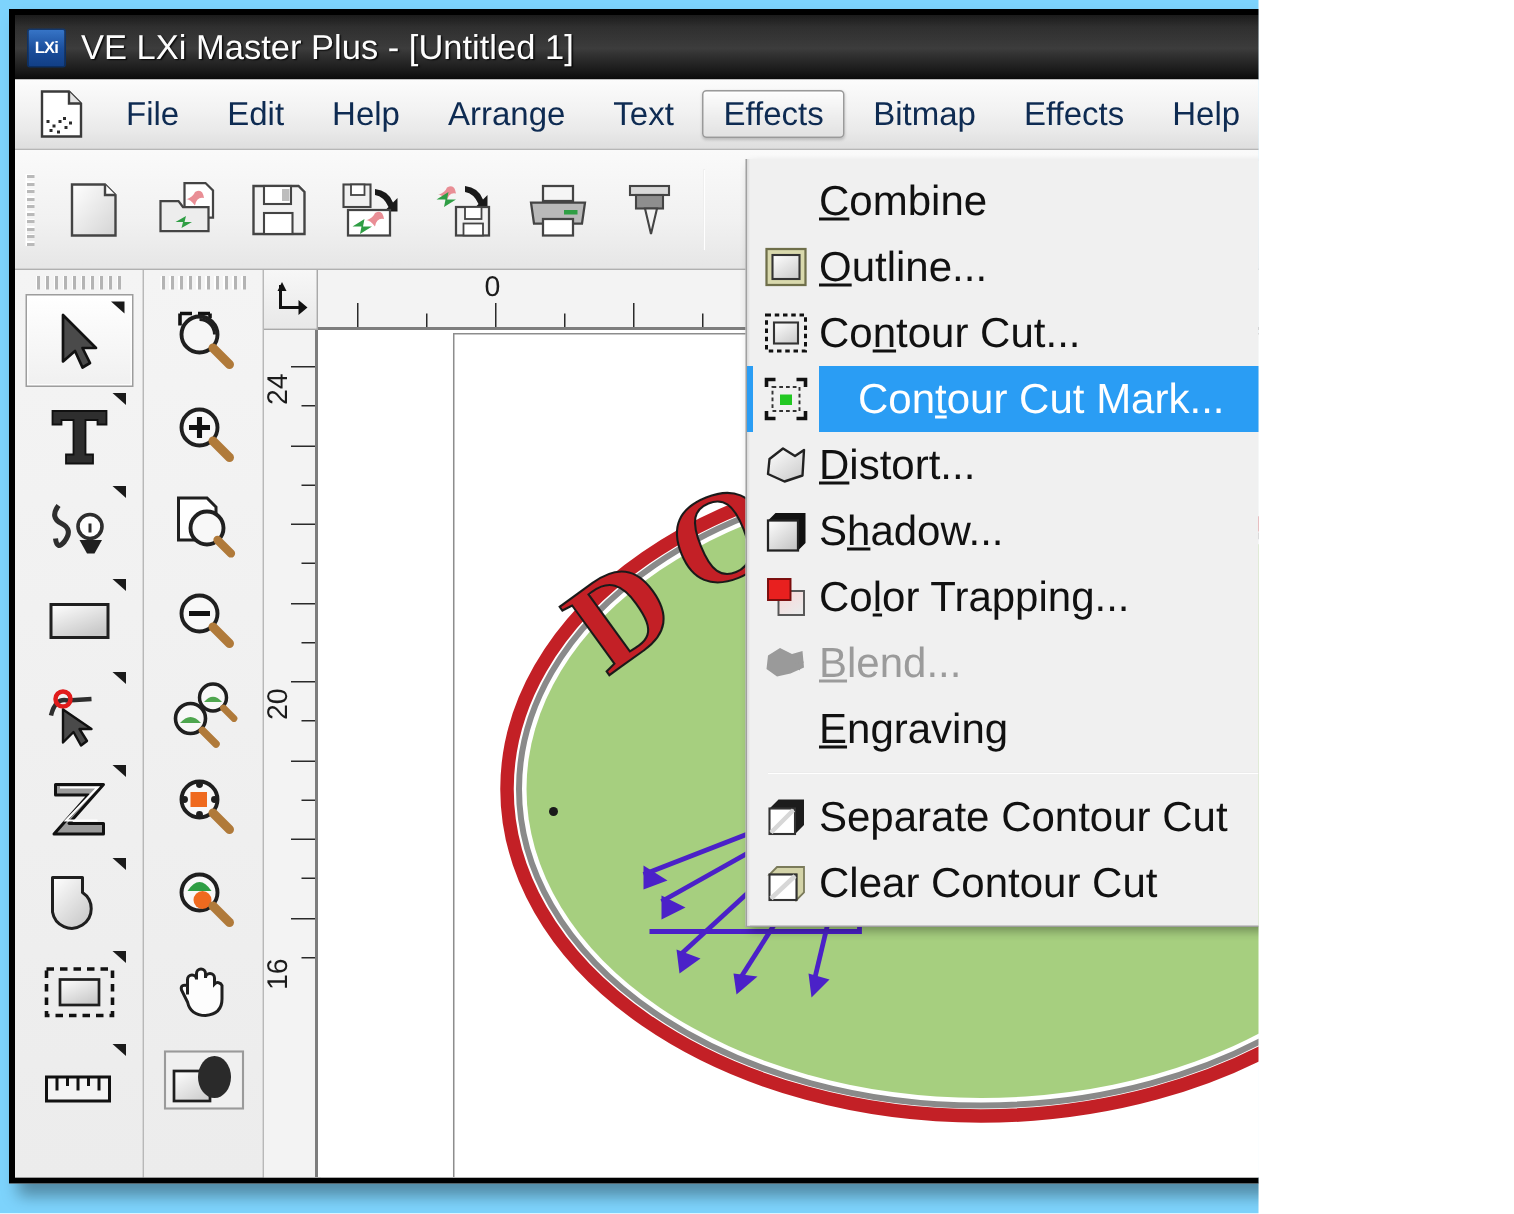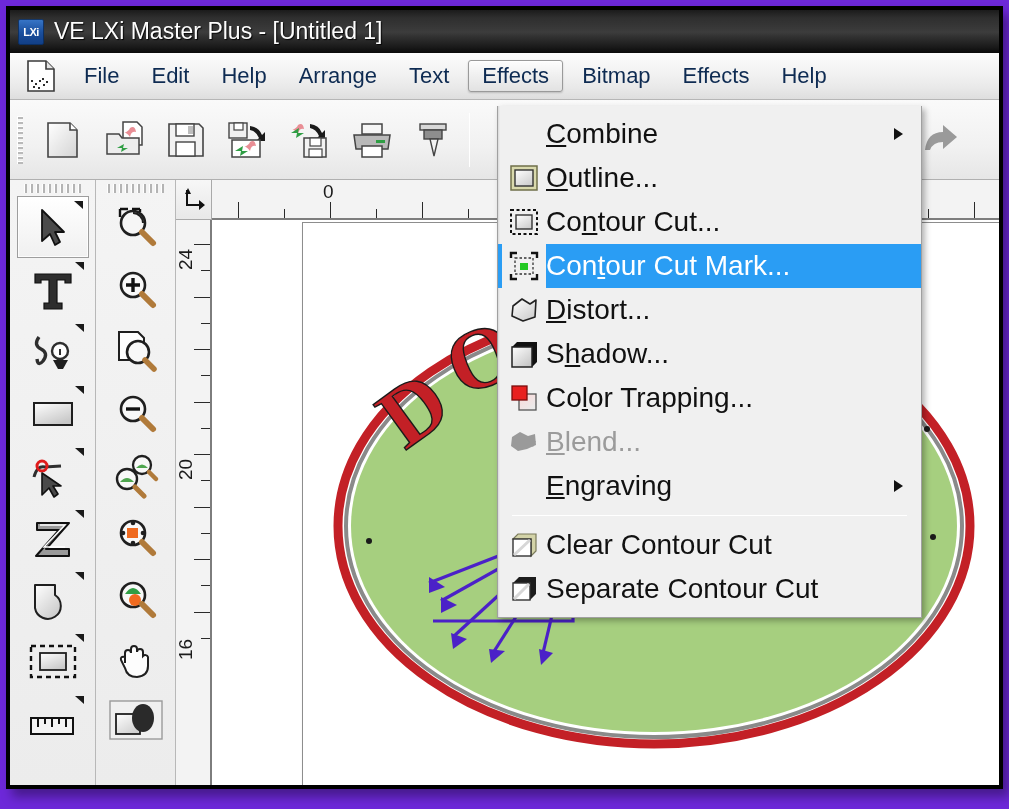--- a/index.html
+++ b/index.html
@@ -3,23 +3,23 @@
 <meta charset="utf-8">
 <style>
   * { box-sizing: border-box; }
   html, body {
     margin: 0; padding: 0;
     background: #ffffff;
     font-family: "Liberation Sans", sans-serif;
   }
   #shot {
     position: relative;
-    width: 1009px; height: 809px;
+    width: 839px; height: 809px;
     overflow: hidden;
-    background: #6d28d9;
+    background: #7dd3fc;
   }
   
   #frame {
     position: absolute;
     left: 6px; top: 6px;
     width: 997px; height: 783px;
     border: 4px solid #000000;
     background: #ffffff;
     box-shadow: 6px 8px 10px rgba(0,0,0,0.35);
     overflow: hidden;
@@ -212,21 +212,21 @@
     margin-left: 4px;
   }
   .mrow .mlabel {
     font-size: 28px; color: #111111;
     white-space: nowrap;
   }
   .mrow.disabled .mlabel { color: #9b9b9b; }
   .mrow.highlight {
     background: #2a9df4;
   }
-  .mrow.highlight .mlabel { color: #ffffff; }
+  .mrow.highlight .mlabel { color: #ffffff; margin-left: 26px; }
   .mrow .arrow {
     position: absolute; right: 18px; top: 50%;
     transform: translateY(-50%);
     width: 0; height: 0;
     border-left: 9px solid #111111;
     border-top: 6px solid transparent;
     border-bottom: 6px solid transparent;
   }
   .msep {
     height: 1px; background: #c0c0c0;
@@ -765,35 +765,35 @@
         <span class="micon"></span>
         <span class="mlabel"><u>E</u>ngraving</span>
         <span class="arrow"></span>
       </div>
 
       <div class="msep"></div>
 
       <div class="mrow">
         <span class="micon">
           <svg width="30" height="30" viewBox="0 0 30 30">
+            <path d="M10 3 H27 V20 L21 26 V9 H4 Z" fill="#1c1c1c"></path>
+            <rect x="4" y="9" width="17" height="17" fill="#ffffff" stroke="#333" stroke-width="1.4"></rect>
+            <path d="M5 25 L20 10" stroke="#d7d7d7" stroke-width="3"></path>
+          </svg>
+        </span>
+        <span class="mlabel">Separate Contour Cut</span>
+      </div>
+
+      <div class="mrow">
+        <span class="micon">
+          <svg width="30" height="30" viewBox="0 0 30 30">
             <path d="M9 4 H27 V21 L22 26 V9 H4 Z" fill="#d3d3a8" stroke="#7a7a5a" stroke-width="1.2"></path>
             <rect x="4" y="9" width="18" height="17" fill="#ffffff" stroke="#333" stroke-width="1.4"></rect>
             <path d="M5 25 L21 10" stroke="#d7d7d7" stroke-width="3"></path>
           </svg>
         </span>
         <span class="mlabel">Clear Contour Cut</span>
       </div>
 
-      <div class="mrow">
-        <span class="micon">
-          <svg width="30" height="30" viewBox="0 0 30 30">
-            <path d="M10 3 H27 V20 L21 26 V9 H4 Z" fill="#1c1c1c"></path>
-            <rect x="4" y="9" width="17" height="17" fill="#ffffff" stroke="#333" stroke-width="1.4"></rect>
-            <path d="M5 25 L20 10" stroke="#d7d7d7" stroke-width="3"></path>
-          </svg>
-        </span>
-        <span class="mlabel">Separate Contour Cut</span>
-      </div>
-
     </div>
 
   </div>
 </div>
 
 </body></html>

